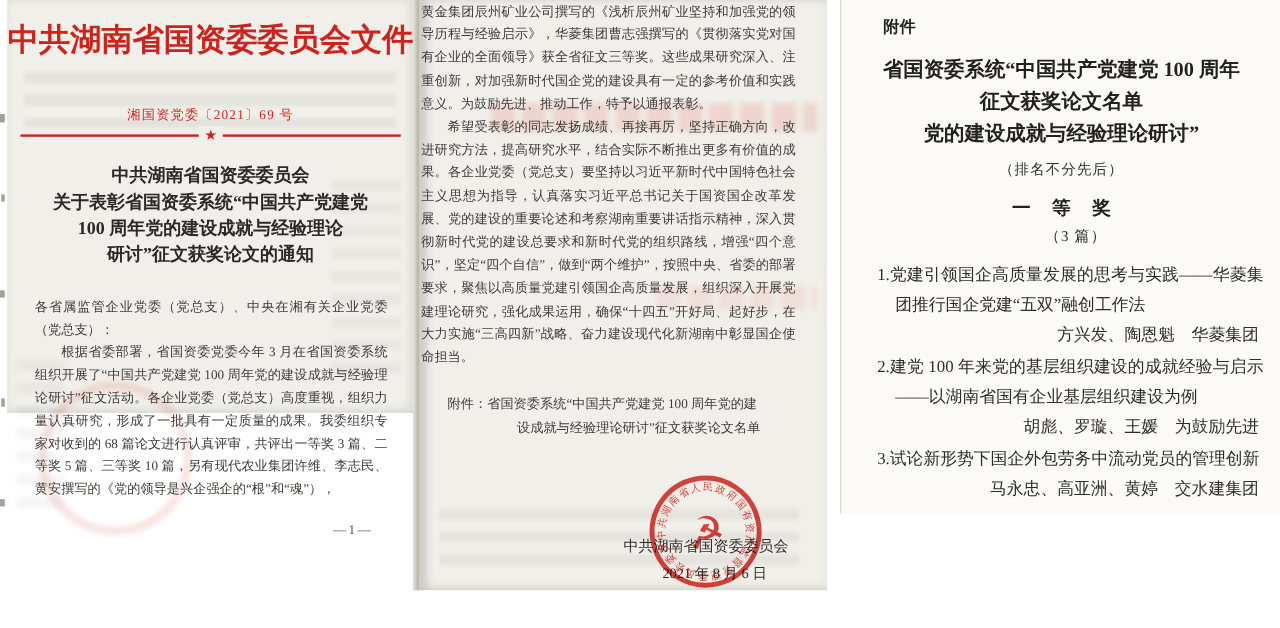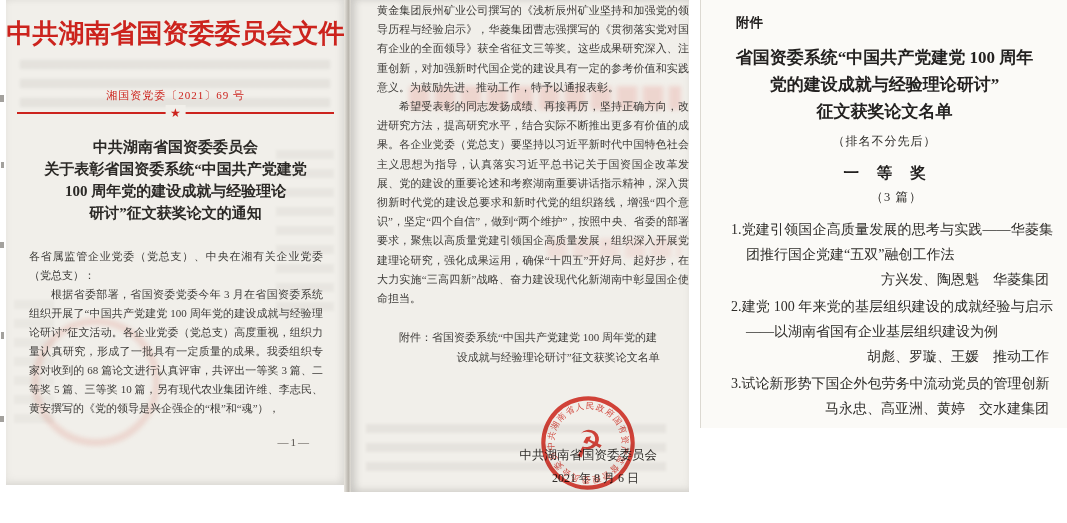--- a/index.html
+++ b/index.html
@@ -2,21 +2,21 @@
 <html><head>
 <meta charset="utf-8">
 <style>
   html,body{margin:0;padding:0;}
   body{
     width:1067px;height:523px;position:relative;overflow:hidden;
     background:#ffffff;
     font-family:"Liberation Serif","DejaVu Serif",serif;
   }
   .page{position:absolute;top:0;}
-  .page1{left:6px;width:339px;height:485px;background:#f1efea;
+  .page1{left:6px;width:339px;height:344px;background:#f1efea;
          box-shadow:inset -4px 0 7px rgba(0,0,0,.07), inset 0 -4px 8px rgba(0,0,0,.05);}
   .page2{left:351px;width:338px;height:492px;background:#f1efea;
          box-shadow:inset 5px 0 7px rgba(0,0,0,.13), inset 0 -4px 8px rgba(0,0,0,.05);}
   .page3{left:700px;width:367px;height:428px;background:#fbfaf7;border-left:1px solid #dcd9d2;}
   .gutter{position:absolute;left:344px;top:0;width:8px;height:492px;
           background:linear-gradient(90deg,#e9e6e0 0%,#b9b5ad 55%,#efede8 100%);}
 
   
   .ghost{position:absolute;filter:blur(1.6px);opacity:.5;pointer-events:none;
          background:repeating-linear-gradient(180deg,rgba(112,106,98,.20) 0 9px,transparent 9px 19px);}
@@ -36,21 +36,21 @@
              background:#f1efea;padding:0 5px;color:#cc231d;font-size:12px;line-height:17px;}
   .p1-title{position:absolute;top:136px;left:0;width:100%;text-align:center;
              font-weight:bold;font-size:15px;line-height:22px;color:#2b2926;}
   .p1-body{position:absolute;top:247px;left:23px;width:294px;
              font-size:11px;line-height:19px;text-align:justify;color:#3d3b38;}
   .p1-body p{margin:0;}
   .indent{text-indent:2em;}
   .p1-pagenum{position:absolute;top:436px;right:34px;font-size:11px;color:#55514c;letter-spacing:2px;}
 
   
-  .p2-body{position:absolute;top:1px;left:26px;width:312px;
+  .p2-body{position:absolute;top:1px;left:0;width:312px;
            font-size:11px;line-height:19.2px;text-align:justify;color:#3d3b38;}
   .p2-body p{margin:0;}
   .attach1{margin-top:19px !important;text-indent:2em;line-height:20px;text-align:left !important;}
   .attach2{padding-left:4.6em;line-height:20px;text-align:center;}
   .p2-signature{position:absolute;top:447px;right:32px;font-size:12.5px;color:#2f2d2a;}
   .p2-date{position:absolute;top:470px;right:50px;font-size:12px;color:#2f2d2a;}
   .seal{position:absolute;left:188px;top:394px;width:98px;height:98px;opacity:.92;
         transform:rotate(-12deg);mix-blend-mode:multiply;}
 
   
@@ -124,35 +124,35 @@
         <textPath href="#sealpath">中共湖南省人民政府国有资产监督管理委员会委员会</textPath>
       </text>
       <text x="50" y="63" text-anchor="middle" font-size="36" fill="#da362c" font-family="DejaVu Sans, sans-serif">☭</text>
     </svg>
   </div>
 
   <div class="page page3">
     <div class="p3-attach">附件</div>
     <div class="p3-title">
       <div>省国资委系统“中国共产党建党 100 周年</div>
+      <div>征文获奖论文名单</div>
       <div>党的建设成就与经验理论研讨”</div>
-      <div>征文获奖论文名单</div>
     </div>
     <div class="p3-note">（排名不分先后）</div>
     <div class="p3-award">一 等 奖</div>
     <div class="p3-count">（3 篇）</div>
 
     <div class="p3-items">
       <div class="item">
         <div class="item-title">1.党建引领国企高质量发展的思考与实践——华菱集团推行国企党建“五双”融创工作法</div>
         <div class="item-authors">方兴发、陶恩魁　华菱集团</div>
       </div>
       <div class="item">
         <div class="item-title">2.建党 100 年来党的基层组织建设的成就经验与启示——以湖南省国有企业基层组织建设为例</div>
-        <div class="item-authors">胡彪、罗璇、王媛　推动工作</div>
+        <div class="item-authors">胡彪、罗璇、王媛　为鼓励先进</div>
       </div>
       <div class="item">
         <div class="item-title">3.试论新形势下国企外包劳务中流动党员的管理创新</div>
         <div class="item-authors">马永忠、高亚洲、黄婷　交水建集团</div>
       </div>
     </div>
   </div>
 
   <div class="speck" style="left:0;top:95px;width:4px;height:7px;"></div>
   <div class="speck" style="left:1px;top:162px;width:3px;height:6px;"></div>

